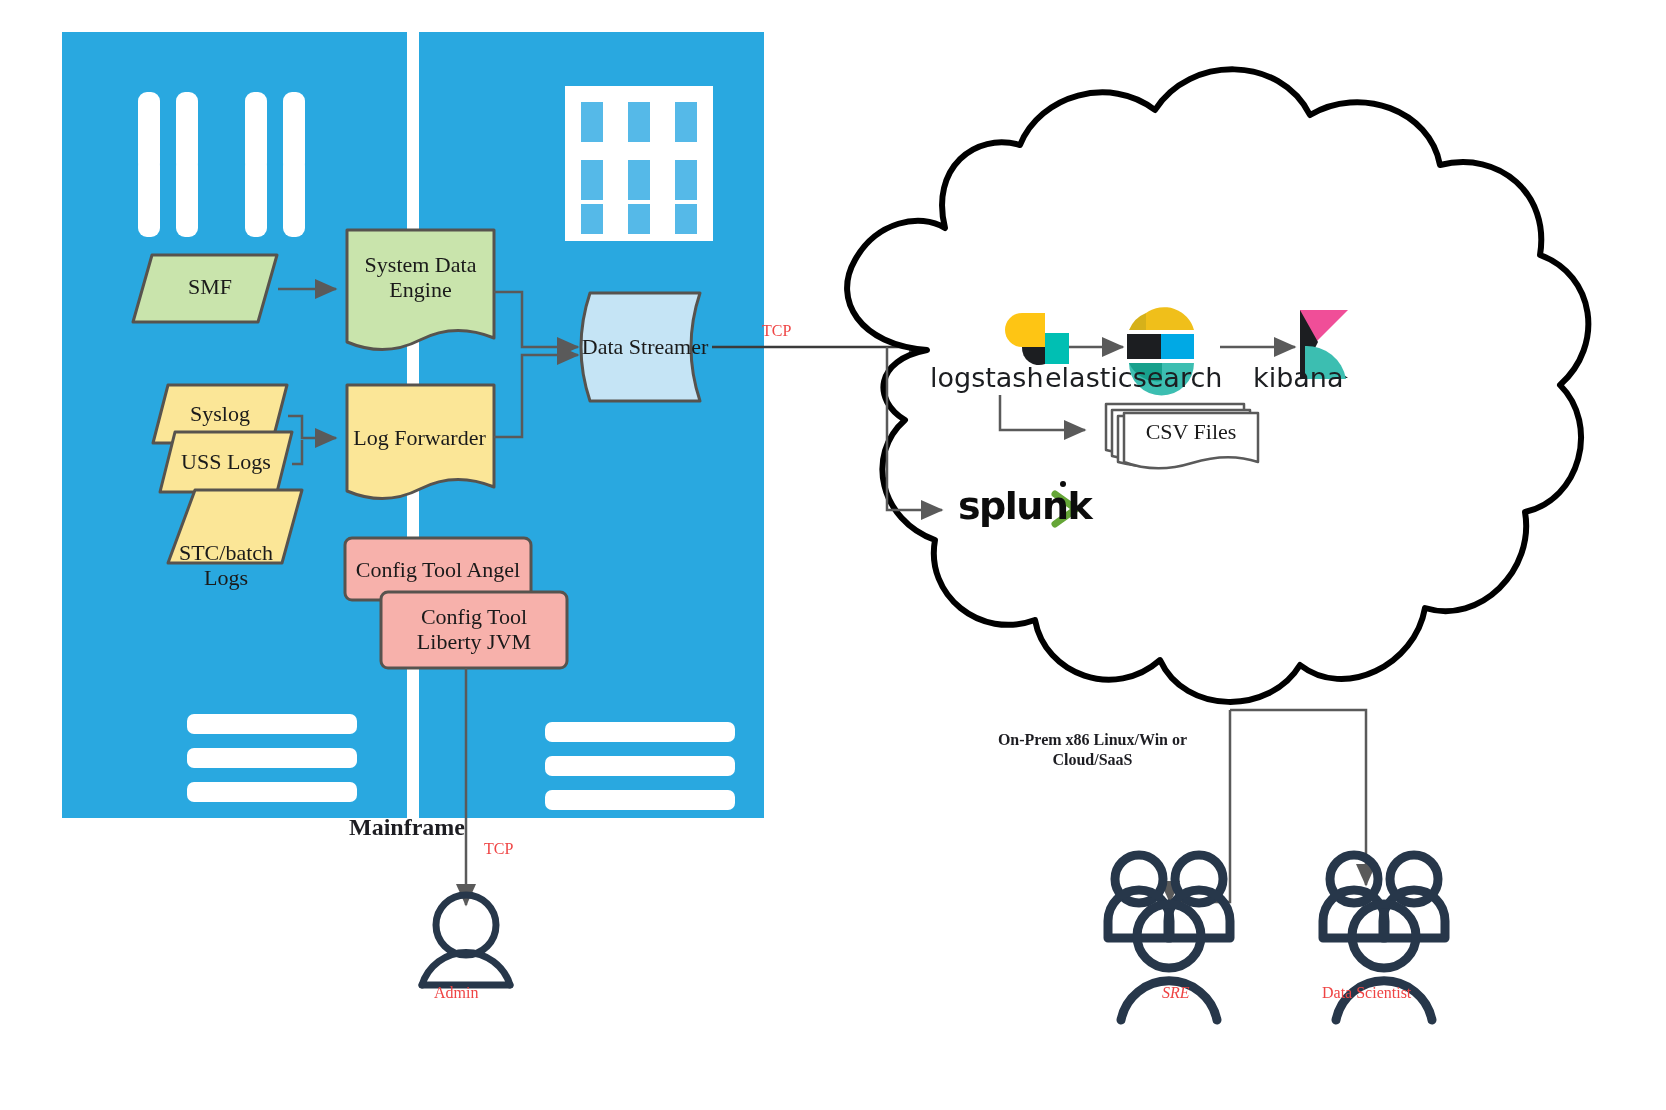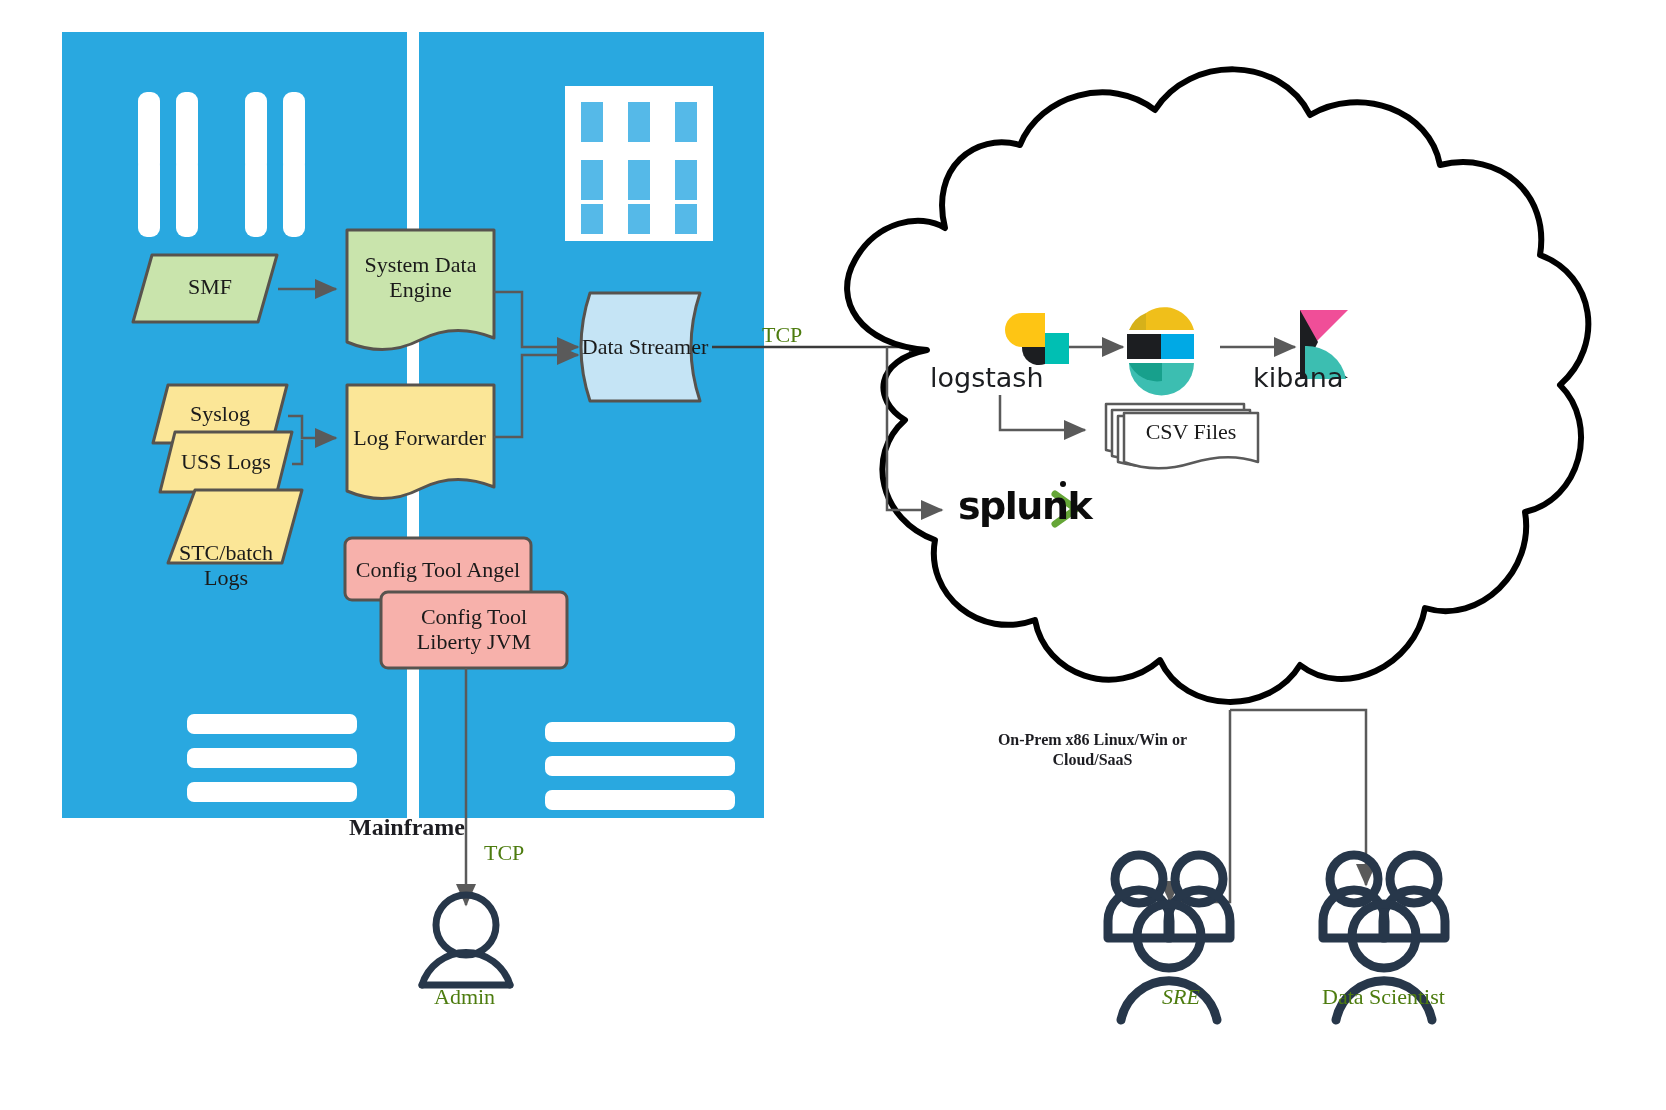--- a/index.html
+++ b/index.html
@@ -54,22 +54,22 @@
     color: #1a1a1a;
     font-size: 22px;
     line-height: 1.12;
     pointer-events: none;
     z-index: 6;
   }
 
   
   .plain-text {
     position: absolute;
-    color: #4d7c0f;
-    font-size: 22px;
+    color: #ef4444;
+    font-size: 16px;
     white-space: nowrap;
   }
   .bold-text {
     position: absolute;
     color: #1d1d22;
     font-size: 24px;
     font-weight: bold;
     white-space: nowrap;
   }
   .center-text {
@@ -293,20 +293,21 @@
   <div class="shape-label" style="left:337px; top:413px; width:165px; height:50px;">Log Forwarder</div>
 
   <div class="shape-label" style="left:572px; top:322px; width:146px; height:50px;">Data Streamer</div>
 
   <div class="shape-label" style="left:381px; top:598px; width:186px; height:64px; white-space:pre-line;">Config Tool
 Liberty JVM</div>
 
   <div class="shape-label" style="left:345px; top:548px; width:186px; height:44px;">Config Tool Angel</div>
 
   <div class="logo-name" style="left:930px; top:355px; width:230px;">logstash</div>
+  <div class="logo-name" style="left:1045px; top:355px; width:340px;">elasticsearch</div>
   <div class="logo-name" style="left:1253px; top:355px; width:190px;">kibana</div>
 
   <div class="shape-label" style="left:1124px; top:412px; width:134px; height:40px;">CSV Files</div>
 
   <div class="splunk-word" style="left:958px; top:484px;">splunk</div>
 
   <div class="plain-text" style="left:762px; top:322px;">TCP</div>
   <div class="plain-text" style="left:484px; top:840px;">TCP</div>
 
   <div class="bold-text" style="left:349px; top:814px;">Mainframe</div>

